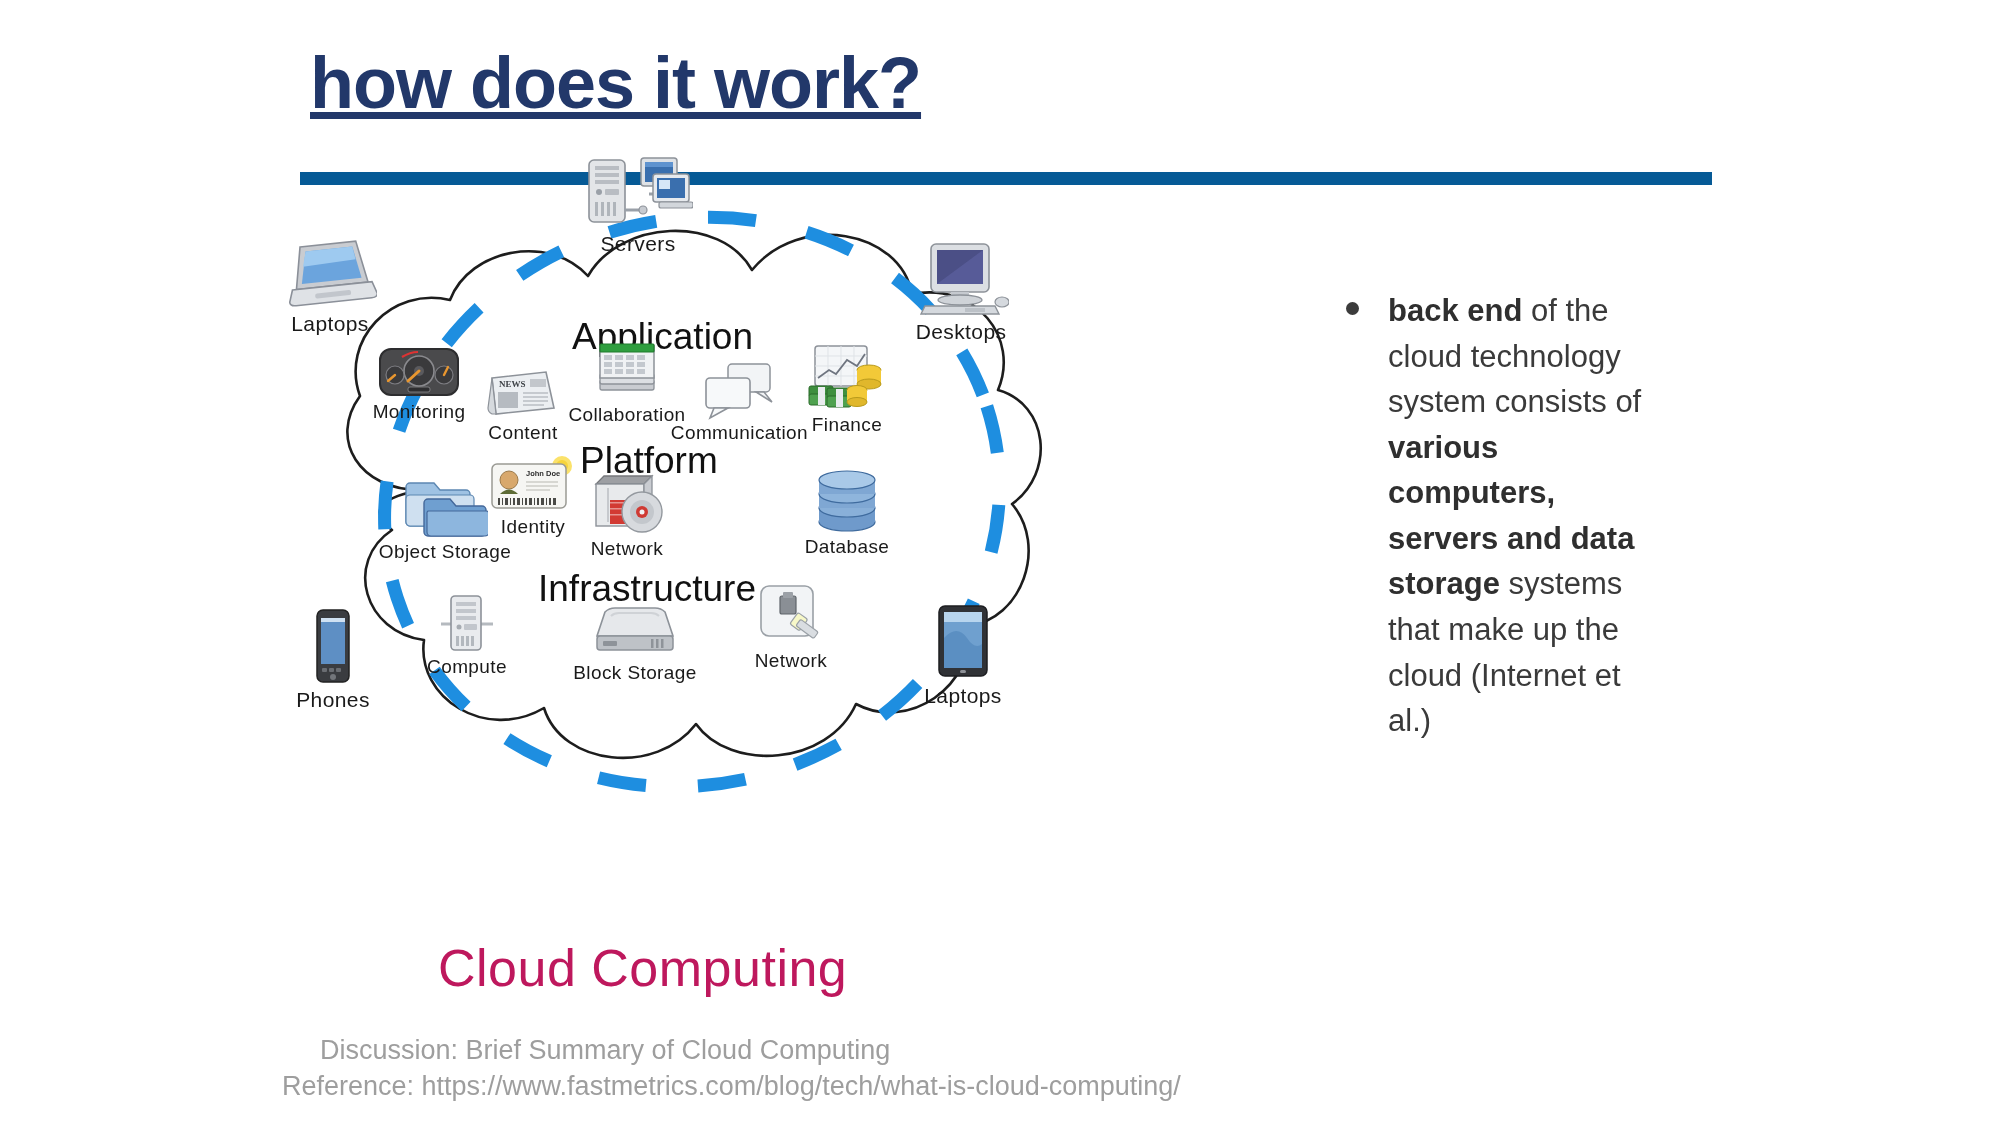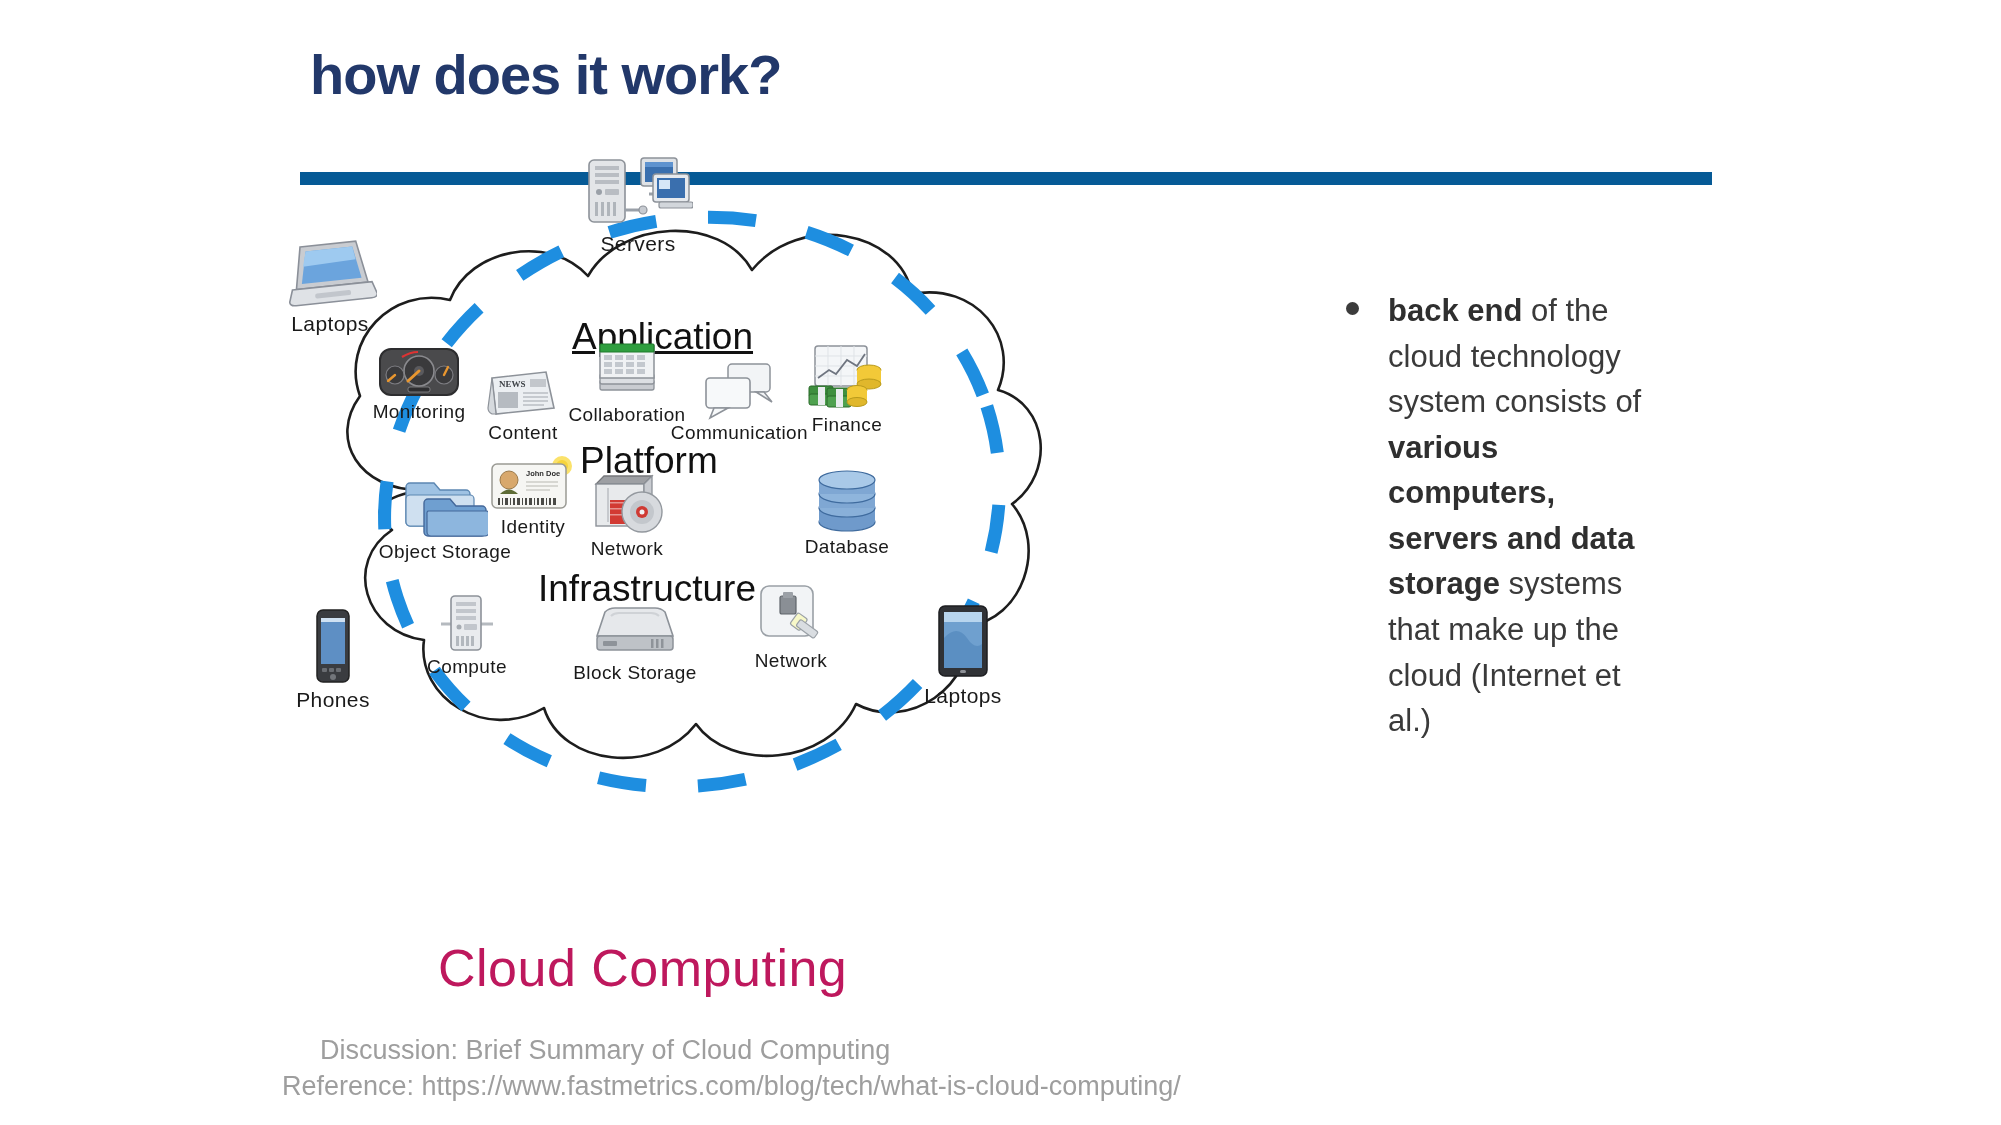--- a/index.html
+++ b/index.html
@@ -15,26 +15,27 @@
     overflow: hidden;
     font-family: "Liberation Sans", sans-serif;
     -webkit-font-smoothing: antialiased;
   }
 
   
   #slide-title {
     position: absolute;
     left: 310px;
     top: 46px;
-    font-size: 56px;
+    font-size: 72px;
     font-weight: bold;
     color: #22386a;
     letter-spacing: -1px;
     line-height: 1.05;
     white-space: nowrap;
+    text-decoration: underline;
   }
   #title-rule {
     position: absolute;
     left: 300px;
     top: 172px;
     width: 1412px;
     height: 13px;
     background: #065a96;
   }
 
@@ -158,21 +159,21 @@
              C 676 496, 608 542, 556 514
              C 528 576, 430 582, 396 534
              C 356 586, 262 576, 244 518
              C 186 552, 116 508, 124 450
              C 64 442, 44 372, 92 340
              C 74 326, 70 310, 120 300 Z" fill="none" stroke="#1d1d1d" stroke-width="2.6" stroke-linejoin="round"></path>
 
     <ellipse cx="392" cy="312" rx="310" ry="282" fill="none" stroke="#1e8ee0" stroke-width="13" stroke-dasharray="48 52" stroke-linecap="butt" transform="rotate(-18 392 312)"></ellipse>
   </svg>
 
-  <div class="tier-label" style="left:272px;  top:126px;text-decoration:underline;">Application</div>
+  <div class="tier-label" style="left:272px;  top:126px;">Application</div>
   <div class="tier-label" style="left:280px;  top:250px;">Platform</div>
   <div class="tier-label" style="left:238px;  top:378px;">Infrastructure</div>
 
   <div id="cloud-computing-label">Cloud Computing</div>
 
   <div class="node big" style="left:268px; top:-38px; width:140px;">
     <div class="icon-wrap">
       <svg class="ico" width="110" height="78" viewBox="0 0 110 78">
 
         <rect x="6" y="8" width="36" height="62" rx="5" fill="#e3e5e8" stroke="#8d9299" stroke-width="1.6"></rect>
@@ -213,20 +214,35 @@
           <path d="M25 11 L72 11 L78 43 L18 43 Z" fill="#6ba4dd"></path>
           <path d="M25 11 L72 11 L74 24 L21 26 Z" fill="#9ecaf0"></path>
           <path d="M8 48 L88 48 L92 60 Q92 64 86 64 L10 64 Q4 64 4 60 Z" fill="#dfe2e6" stroke="#8b9099" stroke-width="1.6"></path>
           <rect x="30" y="54" width="36" height="5" rx="2" fill="#c2c6cc"></rect>
         </g>
       </svg>
     </div>
     <div class="cap">Laptops</div>
   </div>
 
+  <div class="node big" style="left:596px; top:50px; width:130px;">
+    <div class="icon-wrap">
+      <svg class="ico" width="96" height="78" viewBox="0 0 96 78">
+        <rect x="18" y="4" width="58" height="48" rx="5" fill="#dcdfe3" stroke="#8d9299" stroke-width="1.6"></rect>
+        <rect x="24" y="10" width="46" height="34" fill="#4b4f86"></rect>
+        <path d="M24 44 L70 10 L70 44 Z" fill="#5d61a0" opacity="0.7"></path>
+        <rect x="38" y="52" width="18" height="6" fill="#c5c9cf"></rect>
+        <ellipse cx="47" cy="60" rx="22" ry="5" fill="#cfd3d8" stroke="#8d9299" stroke-width="1.3"></ellipse>
+        <path d="M12 66 L82 66 L86 74 L8 74 Z" fill="#d5d9de" stroke="#8d9299" stroke-width="1.4"></path>
+        <rect x="52" y="68" width="20" height="4" fill="#bcc1c7"></rect>
+        <ellipse cx="89" cy="62" rx="7" ry="5" fill="#d5d9de" stroke="#8d9299" stroke-width="1.2"></ellipse>
+      </svg>
+    </div>
+    <div class="cap">Desktops</div>
+  </div>
 
   <div class="node big" style="left:-22px; top:418px; width:110px;">
     <div class="icon-wrap">
       <svg class="ico" width="52" height="78" viewBox="0 0 52 78">
         <rect x="10" y="2" width="32" height="72" rx="6" fill="#3a3c40" stroke="#222" stroke-width="1.5"></rect>
         <rect x="14" y="10" width="24" height="46" fill="#5e8fc4"></rect>
         <rect x="14" y="10" width="24" height="4" fill="#cfe1f2"></rect>
         <g fill="#6a6d72">
             <rect x="15" y="60" width="5" height="4" rx="1"></rect>
             <rect x="22" y="60" width="5" height="4" rx="1"></rect>

